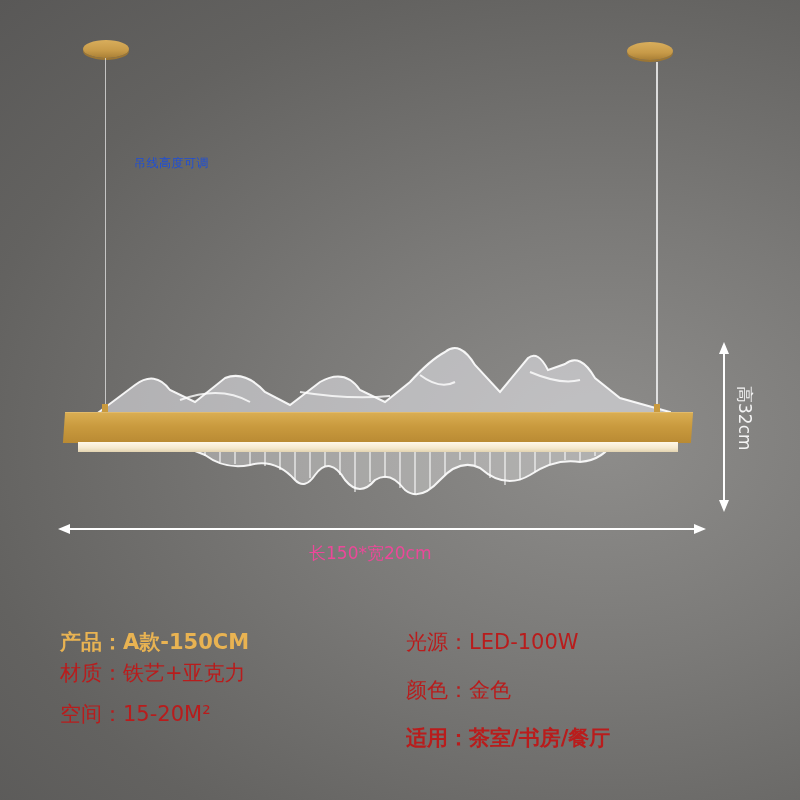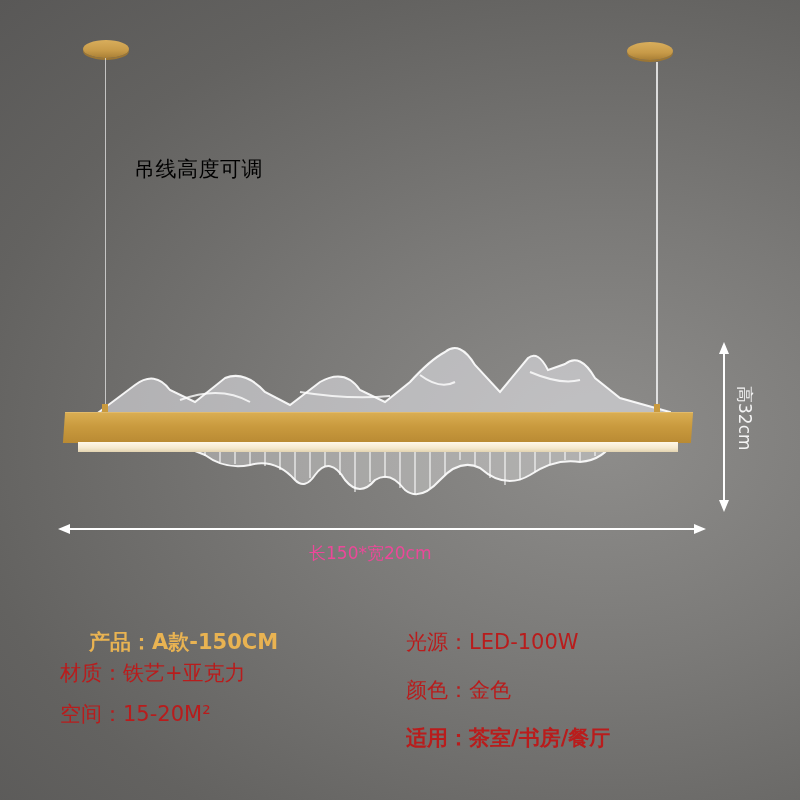--- a/index.html
+++ b/index.html
@@ -8,41 +8,41 @@
     background: radial-gradient(ellipse at 75% 55%, #8e8d8b 0%, #7b7a78 35%, #636260 75%, #595857 100%);
     font-family: "DejaVu Sans", "Liberation Sans", sans-serif;
   }
   .abs { position: absolute; }
   .canopy {
     width: 46px; height: 18px; border-radius: 50%;
     background: linear-gradient(180deg, #d9ae5c 0%, #c79a48 60%, #a97f35 100%);
     box-shadow: 0 2px 0 #9c7634;
   }
   .wire { width: 1px; background: rgba(230,230,230,0.75); }
-  .note-text { color: #000000; font-size: 21px; letter-spacing: 0.5px; }
+  .note-text { color: #1d4ed8; font-size: 12px; letter-spacing: 0.5px; }
   .dim-h-line { height: 2px; background: #ffffff; }
   .arrow-left { width: 0; height: 0; border-top: 5px solid transparent; border-bottom: 5px solid transparent; border-right: 12px solid #fff; }
   .arrow-right { width: 0; height: 0; border-top: 5px solid transparent; border-bottom: 5px solid transparent; border-left: 12px solid #fff; }
   .arrow-up { width: 0; height: 0; border-left: 5px solid transparent; border-right: 5px solid transparent; border-bottom: 12px solid #fff; }
   .arrow-down { width: 0; height: 0; border-left: 5px solid transparent; border-right: 5px solid transparent; border-top: 12px solid #fff; }
   .dim-v-line { width: 2px; background: #ffffff; }
   .dim-label { color: #ec4899; font-size: 17px; }
   .vertical-label {
     color: #f4f4f4; font-size: 17px;
     writing-mode: vertical-rl; text-orientation: sideways;
   }
   .lamp-bar {
     background: linear-gradient(180deg, #d9ad52 0%, #c99a3e 45%, #b98a33 100%);
     border-top: 1px solid #e2bb6b;
   }
   .lamp-diffuser {
     background: linear-gradient(180deg, #fff8e9 0%, #f5e9cf 60%, #e3d3b0 100%);
   }
   .spec-row { font-size: 21px; color: #b91c1c; white-space: nowrap; }
-  .spec-row.highlight { color: #e9b352; font-weight: bold; margin-left: 29px; }
+  .spec-row.highlight { color: #e9b352; font-weight: bold; }
   .spec-label { display: inline-block; }
   .spec-value { display: inline-block; }
 </style>
 </head>
 <body>
 
 <div class="abs canopy" style="left:83px; top:40px;"></div>
 <div class="abs canopy" style="left:627px; top:42px;"></div>
 
 <div class="abs wire" style="left:105px; top:58px; height:354px;"></div>

